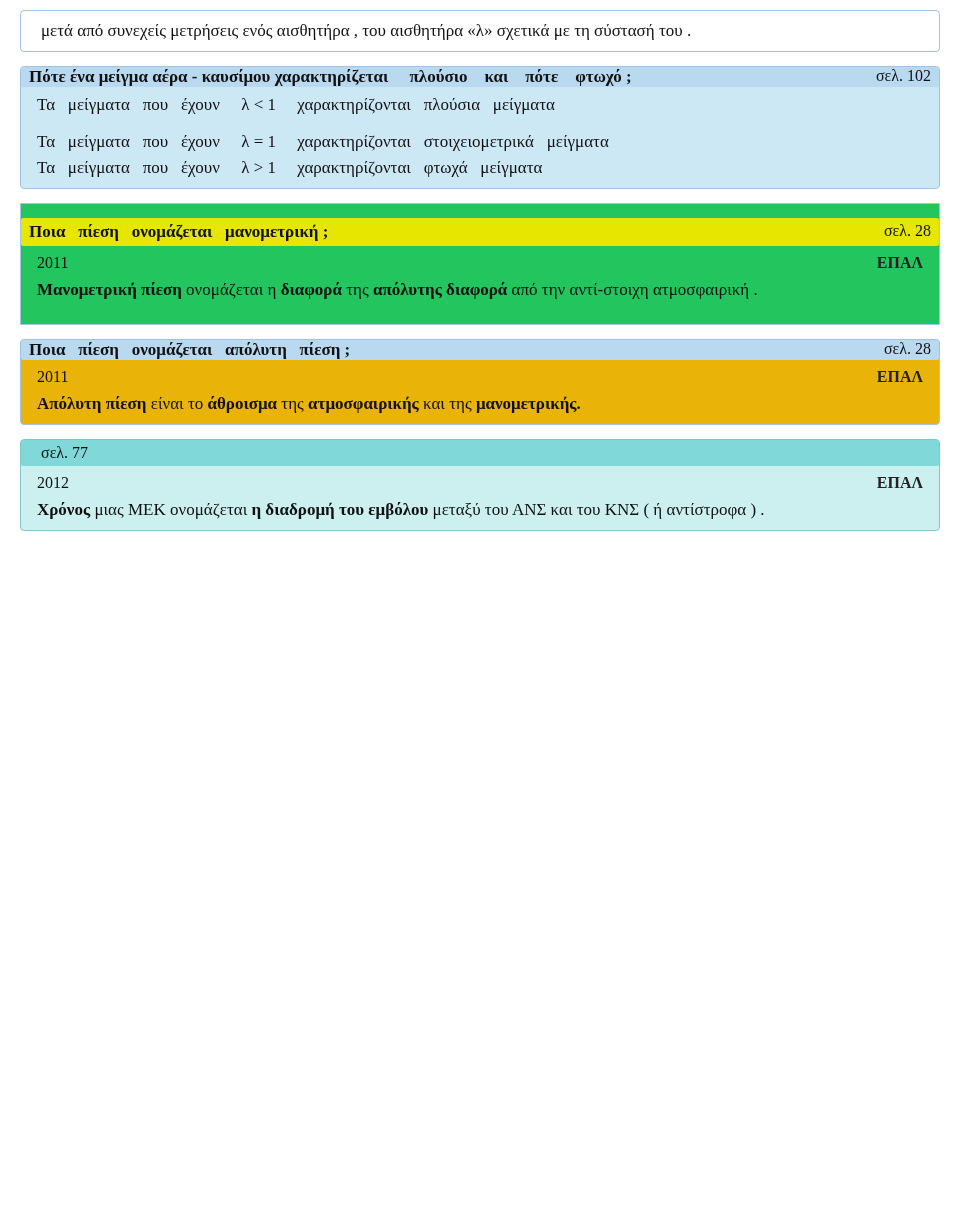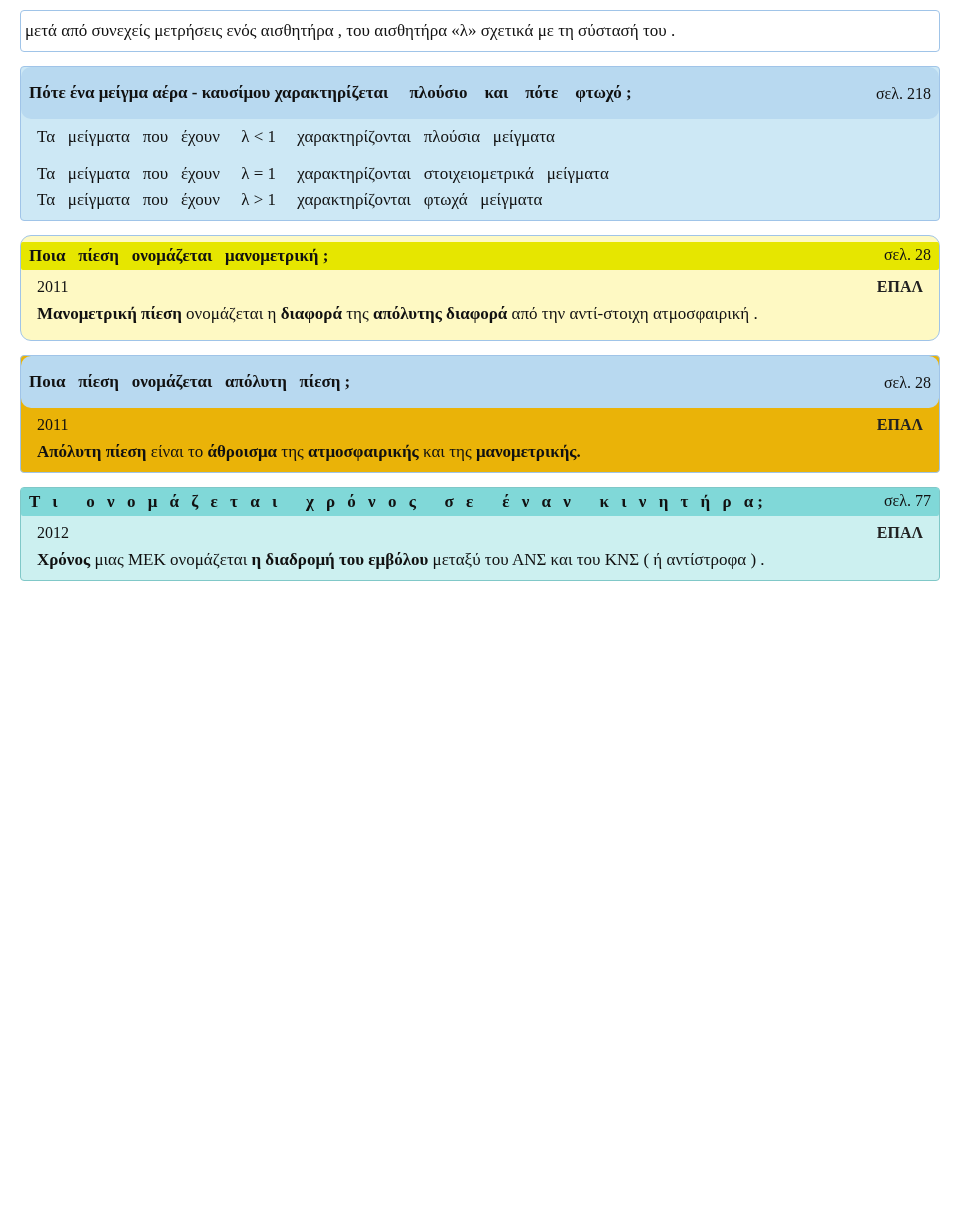--- a/index.html
+++ b/index.html
@@ -18,25 +18,25 @@
 
     .card-blue-header {
       background: #cde8f5;
       border: 1.5px solid #a0c4e8;
       border-radius: 4px;
       margin-bottom: 14px;
       padding: 10px 16px;
     }
 
     .card-yellow {
-      background: #fef9c3;
-      border: 1.5px solid #a0c4e8;
-      border-radius: 11px;
-      margin-bottom: 14px;
-      padding: 16px 16px;
+      background: #22c55e;
+      border: 1.5px solid #a0c4e8;
+      border-radius: 0;
+      margin-bottom: 14px;
+      padding: 24px 16px;
     }
 
     .card-light-blue {
       background: #eab308;
       border: 1.5px solid #a0c4e8;
       border-radius: 4px;
       margin-bottom: 14px;
       padding: 10px 16px;
     }
 
@@ -57,21 +57,21 @@
       font-weight: bold;
       color: #222;
       text-align: right;
     }
 
     
     .top-card {
       border: 1.5px solid #a0c4e8;
       border-radius: 4px;
       margin-bottom: 14px;
-      padding: 10px 4px;
+      padding: 10px 20px;
       background: #fff;
     }
 
     
     .q-header-row {
       display: flex;
       justify-content: space-between;
       align-items: flex-start;
       background: #e6e600;
       border-radius: 2px;
@@ -88,24 +88,24 @@
     .q-header-ref {
       font-size: 16px;
       white-space: nowrap;
       margin-left: 12px;
     }
 
     
     .q-blue-header {
       display: flex;
       justify-content: space-between;
-      align-items: flex-end;
+      align-items: flex-start;
       background: #b8d9f0;
-      border-radius: 10px;
-      padding: 16px 8px;
+      border-radius: 2px;
+      padding: 0 8px;
       margin: -10px -16px 8px -16px;
     }
 
     
     .card-cyan {
       background: #ccf0f0;
       border: 1.5px solid #80c8c8;
       border-radius: 4px;
       margin-bottom: 14px;
       padding: 10px 16px;
@@ -130,21 +130,21 @@
   <div class="top-card">
     <p>μετά από συνεχείς μετρήσεις ενός αισθητήρα , του αισθητήρα «λ» σχετικά με τη σύστασή του .</p>
   </div>
 
   <div class="card-blue-header">
     <div class="q-blue-header">
       <span class="q-header-text">
         Πότε ένα μείγμα αέρα - καυσίμου χαρακτηρίζεται &nbsp;&nbsp;&nbsp; πλούσιο &nbsp;&nbsp; και &nbsp;&nbsp; πότε &nbsp;&nbsp; φτωχό ;
       </span>
       <span class="q-header-ref">
-        <span>σελ.</span>&nbsp;<span>218</span>
+        <span>σελ.</span>&nbsp;<span>102</span>
       </span>
     </div>
     <div>
       <p>
         Τα &nbsp; μείγματα &nbsp; που &nbsp; έχουν &nbsp;&nbsp;&nbsp; λ &lt; 1 &nbsp;&nbsp;&nbsp; χαρακτηρίζονται &nbsp; πλούσια &nbsp; μείγματα
       </p>
       <p style="margin-top:17px;">
         Τα &nbsp; μείγματα &nbsp; που &nbsp; έχουν &nbsp;&nbsp;&nbsp; λ = 1 &nbsp;&nbsp;&nbsp; χαρακτηρίζονται &nbsp; στοιχειομετρικά &nbsp; μείγματα
       </p>
       <p style="margin-top:6px;">
@@ -184,23 +184,20 @@
       <span class="year-label">2011</span>
       <span class="epeal-label">ΕΠΑΛ</span>
     </div>
     <p style="margin-top:8px;">
       <strong>Απόλυτη πίεση</strong> είναι το <strong>άθροισμα</strong> της <strong>ατμοσφαιρικής</strong> και της <strong>μανομετρικής.</strong>
     </p>
   </div>
 
   <div class="card-cyan">
     <div class="q-cyan-header">
-      <span class="q-header-text" style="letter-spacing:4px; font-weight:bold;">
-        Τ ι &nbsp; ο ν ο μ ά ζ ε τ α ι &nbsp; χ ρ ό ν ο ς &nbsp; σ ε &nbsp; έ ν α ν &nbsp; κ ι ν η τ ή ρ α;
-      </span>
       <span class="q-header-ref">
         <span>σελ.</span>&nbsp;<span>77</span>
       </span>
     </div>
     <div class="year-epeal-row">
       <span class="year-label">2012</span>
       <span class="epeal-label">ΕΠΑΛ</span>
     </div>
     <p style="margin-top:8px;">
       <strong>Χρόνος</strong> μιας ΜΕΚ ονομάζεται <strong>η διαδρομή του εμβόλου</strong> μεταξύ του ΑΝΣ και του ΚΝΣ ( ή αντίστροφα ) .

